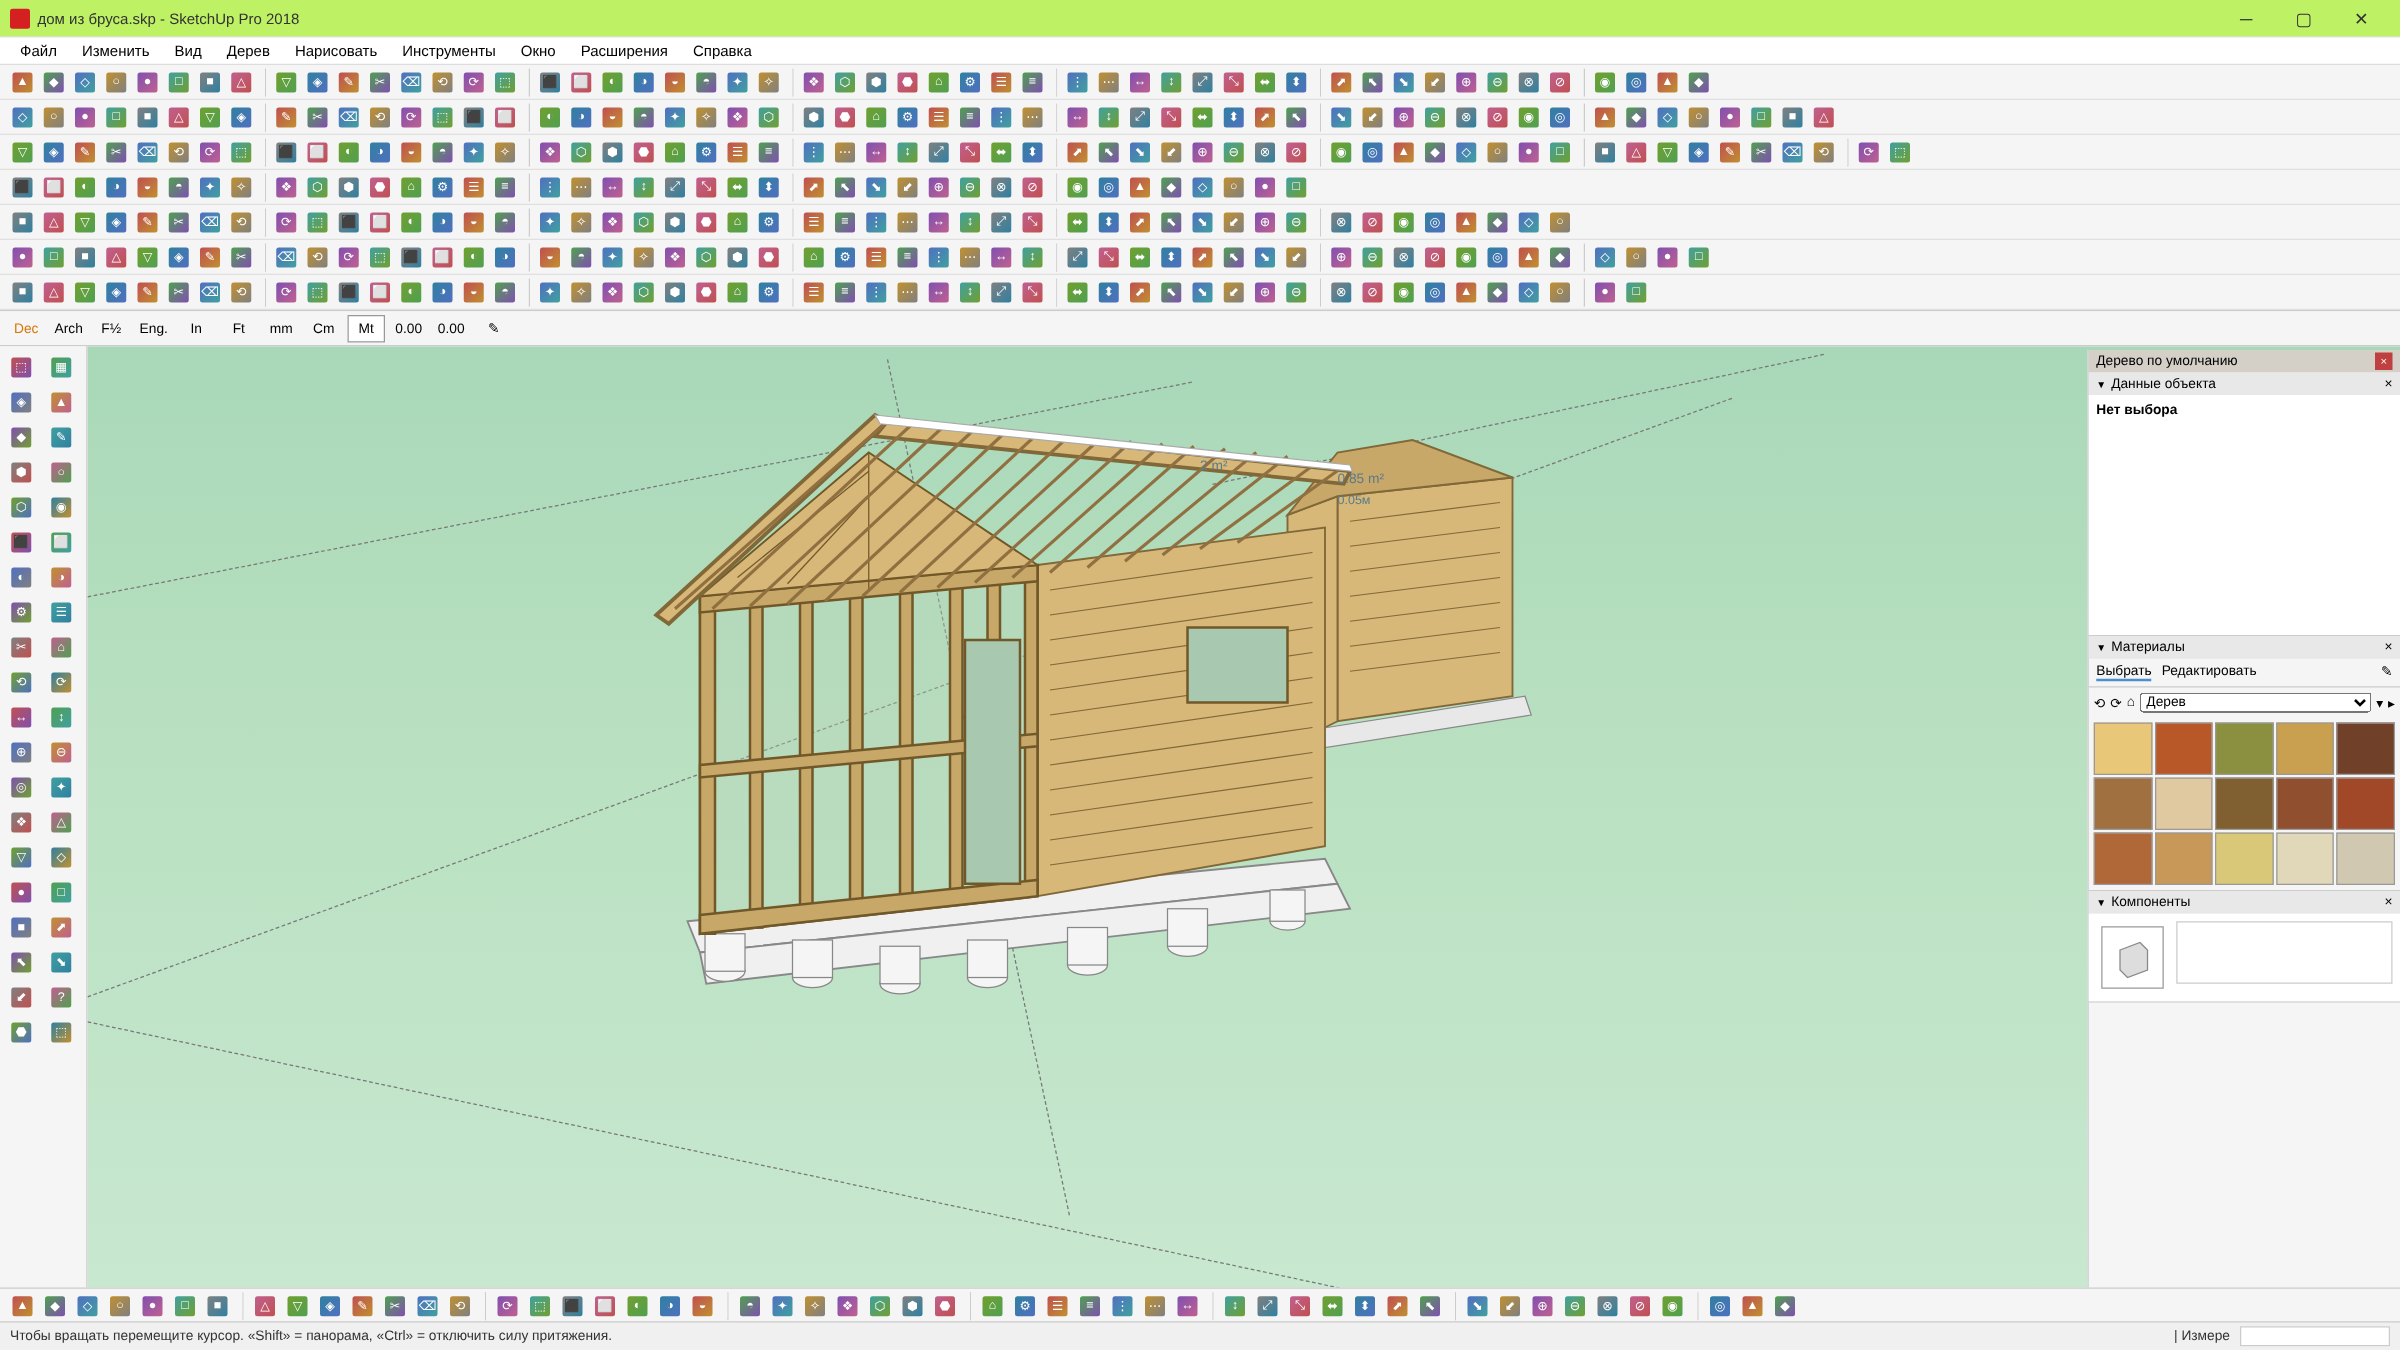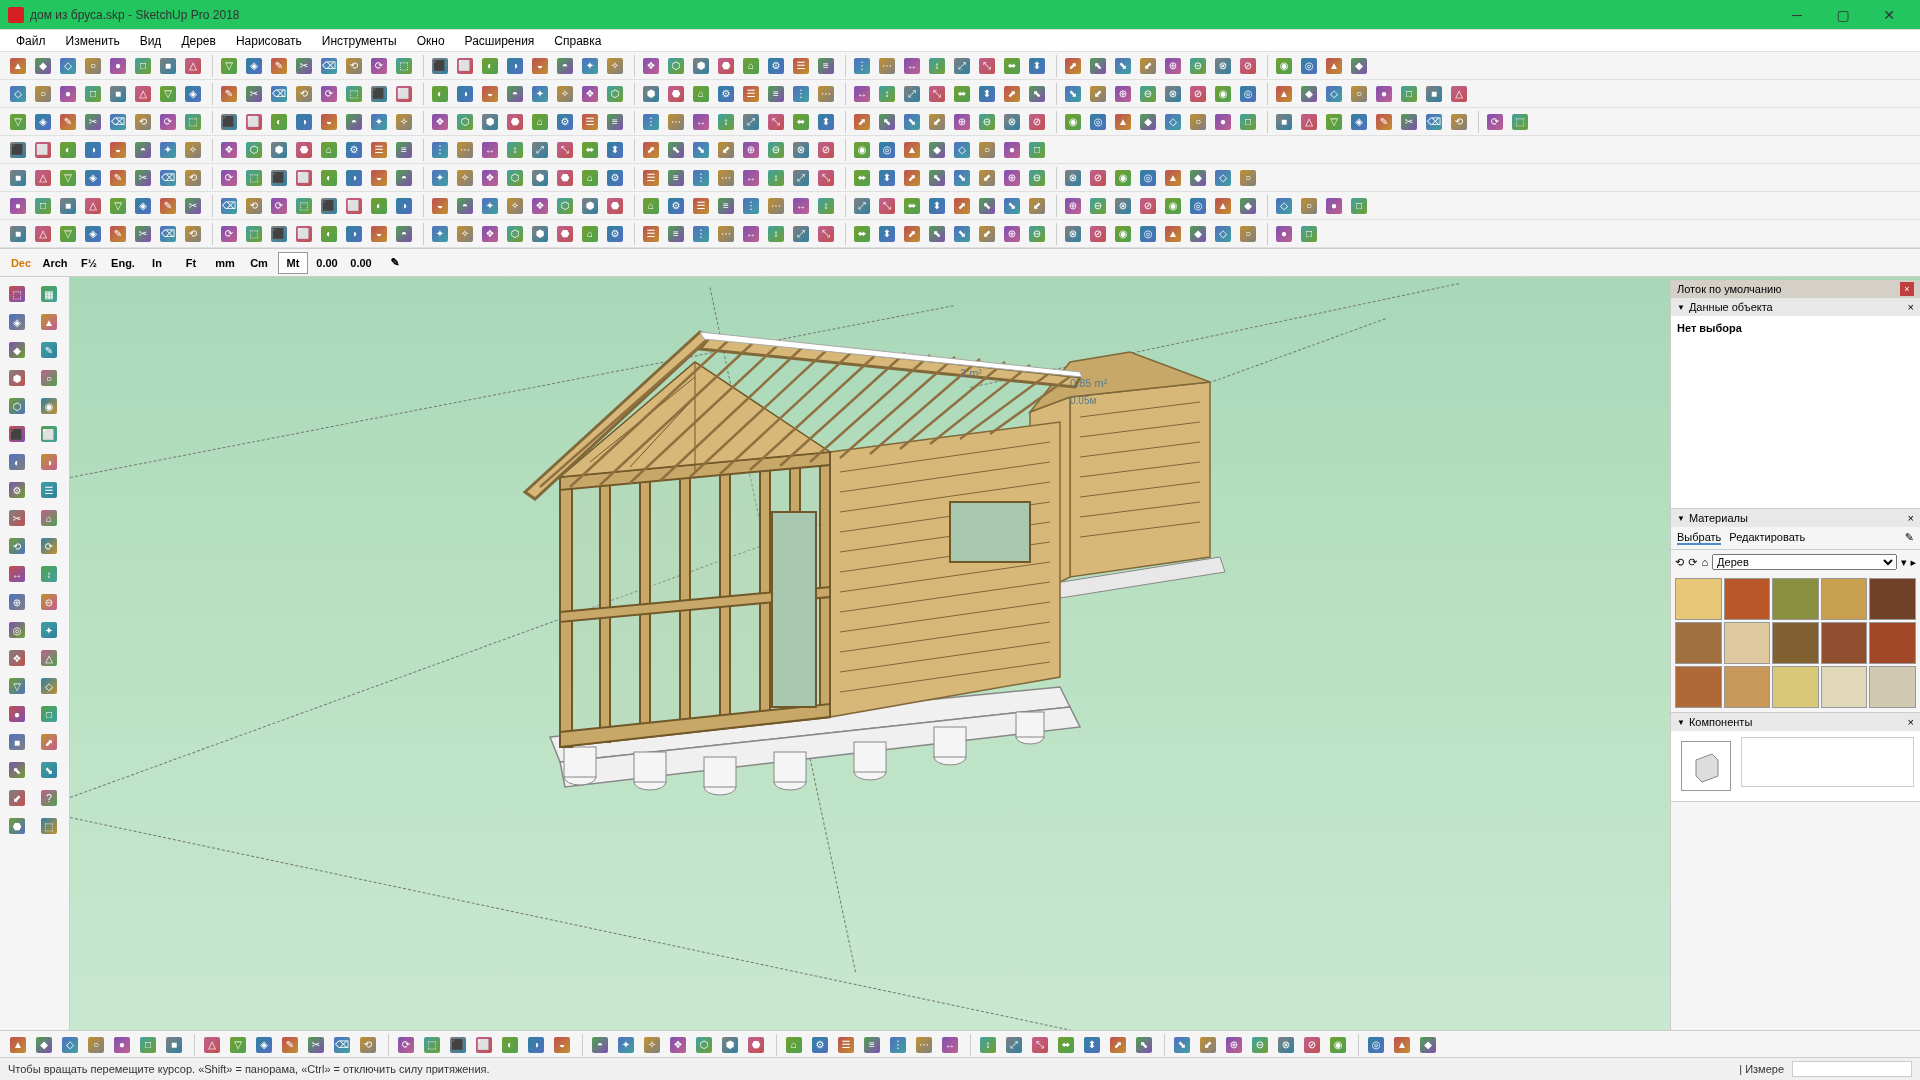--- a/index.html
+++ b/index.html
@@ -1,36 +1,36 @@
 <!DOCTYPE html>
 <html><head>
 <meta charset="utf-8">
 <style>
 * { margin: 0; padding: 0; box-sizing: border-box; font-family: "Segoe UI", Tahoma, sans-serif; }
 body { width: 1920px; height: 1080px; overflow: hidden; background: #f0f0f0; position: relative; }
 
 
-.titlebar { height: 30px; background: #22c55e; display: flex; align-items: center; padding: 0 8px; border-bottom: 1px solid #ddd; }
+.titlebar { height: 30px; background: #bef264; display: flex; align-items: center; padding: 0 8px; border-bottom: 1px solid #ddd; }
 .titlebar .app-icon { width: 16px; height: 16px; background: #d42020; border-radius: 2px; margin-right: 6px; }
 .titlebar .title { font-size: 12px; color: #333; flex: 1; }
 .win-btn { width: 46px; height: 30px; display: flex; align-items: center; justify-content: center; font-size: 14px; color: #333; cursor: pointer; }
 
 
 .menubar { height: 22px; background: #fff; display: flex; align-items: center; padding: 0 8px; gap: 4px; border-bottom: 1px solid #ddd; font-size: 12px; }
 .menubar span { padding: 2px 8px; cursor: pointer; }
 
 
 .toolbar-area { background: #f5f5f5; border-bottom: 1px solid #ccc; }
 .toolbar-row { display: flex; align-items: center; height: 28px; padding: 0 6px; gap: 1px; flex-wrap: nowrap; overflow: hidden; border-bottom: 1px solid #e0e0e0; }
 .tool-icon { width: 24px; height: 24px; display: inline-flex; align-items: center; justify-content: center; border: 1px solid transparent; border-radius: 2px; cursor: pointer; font-size: 14px; position: relative; flex-shrink: 0; }
 .tool-icon.sep { width: 4px; border-right: 1px solid #ccc; margin: 0 3px; cursor: default; }
 
 
 .units-row { display: flex; align-items: center; height: 28px; background: #f5f5f5; border-bottom: 1px solid #ccc; padding: 0 6px; gap: 4px; }
-.unit-tab { width: 30px; height: 22px; display: flex; align-items: center; justify-content: center; font-size: 11px; font-weight: bold; cursor: pointer; border: 1px solid transparent; }
+.unit-tab { width: 30px; height: 22px; display: flex; align-items: center; justify-content: center; font-size: 11px; font-weight: normal; cursor: pointer; border: 1px solid transparent; }
 .unit-tab.dec { color: #d97706; }
 .unit-tab.active { background: #fff; border: 1px solid #999; }
 
 
 .main { display: flex; height: calc(100% - 30px - 22px - 196px - 28px - 28px - 22px); }
 .left-toolbar { width: 70px; background: #f5f5f5; border-right: 1px solid #ccc; display: flex; flex-direction: column; padding: 4px 2px; gap: 2px; overflow: hidden; }
 .left-toolbar .row { display: flex; gap: 2px; }
 .left-tool { width: 30px; height: 26px; display: flex; align-items: center; justify-content: center; border: 1px solid transparent; cursor: pointer; font-size: 14px; }
 
 .viewport { flex: 1; position: relative; overflow: hidden; }
@@ -1531,21 +1531,21 @@
     <div style="position:absolute;left:890px;top:90px;font-size:11px;color:#5a7a8a">2 m²</div>
     <div style="position:absolute;left:1000px;top:100px;font-size:11px;color:#5a7a8a">0.85 m²</div>
     <div style="position:absolute;left:1000px;top:118px;font-size:10px;color:#5a7a8a">0.05м</div>
 
     <div class="badge">» На</div>
   </div>
 </div>
 
 <div class="right-panel">
   <div class="panel-header">
-    <span>Лоток по умолчанию</span>
+    <span>Дерево по умолчанию</span>
     <span class="close-x">×</span>
   </div>
 
   <div class="panel-section">
     <div class="panel-section-title">
       <span>Данные объекта</span>
       <span class="close-x" style="margin-left:auto">×</span>
     </div>
     <div class="panel-body" style="height:192px">
       <b>Нет выбора</b>

